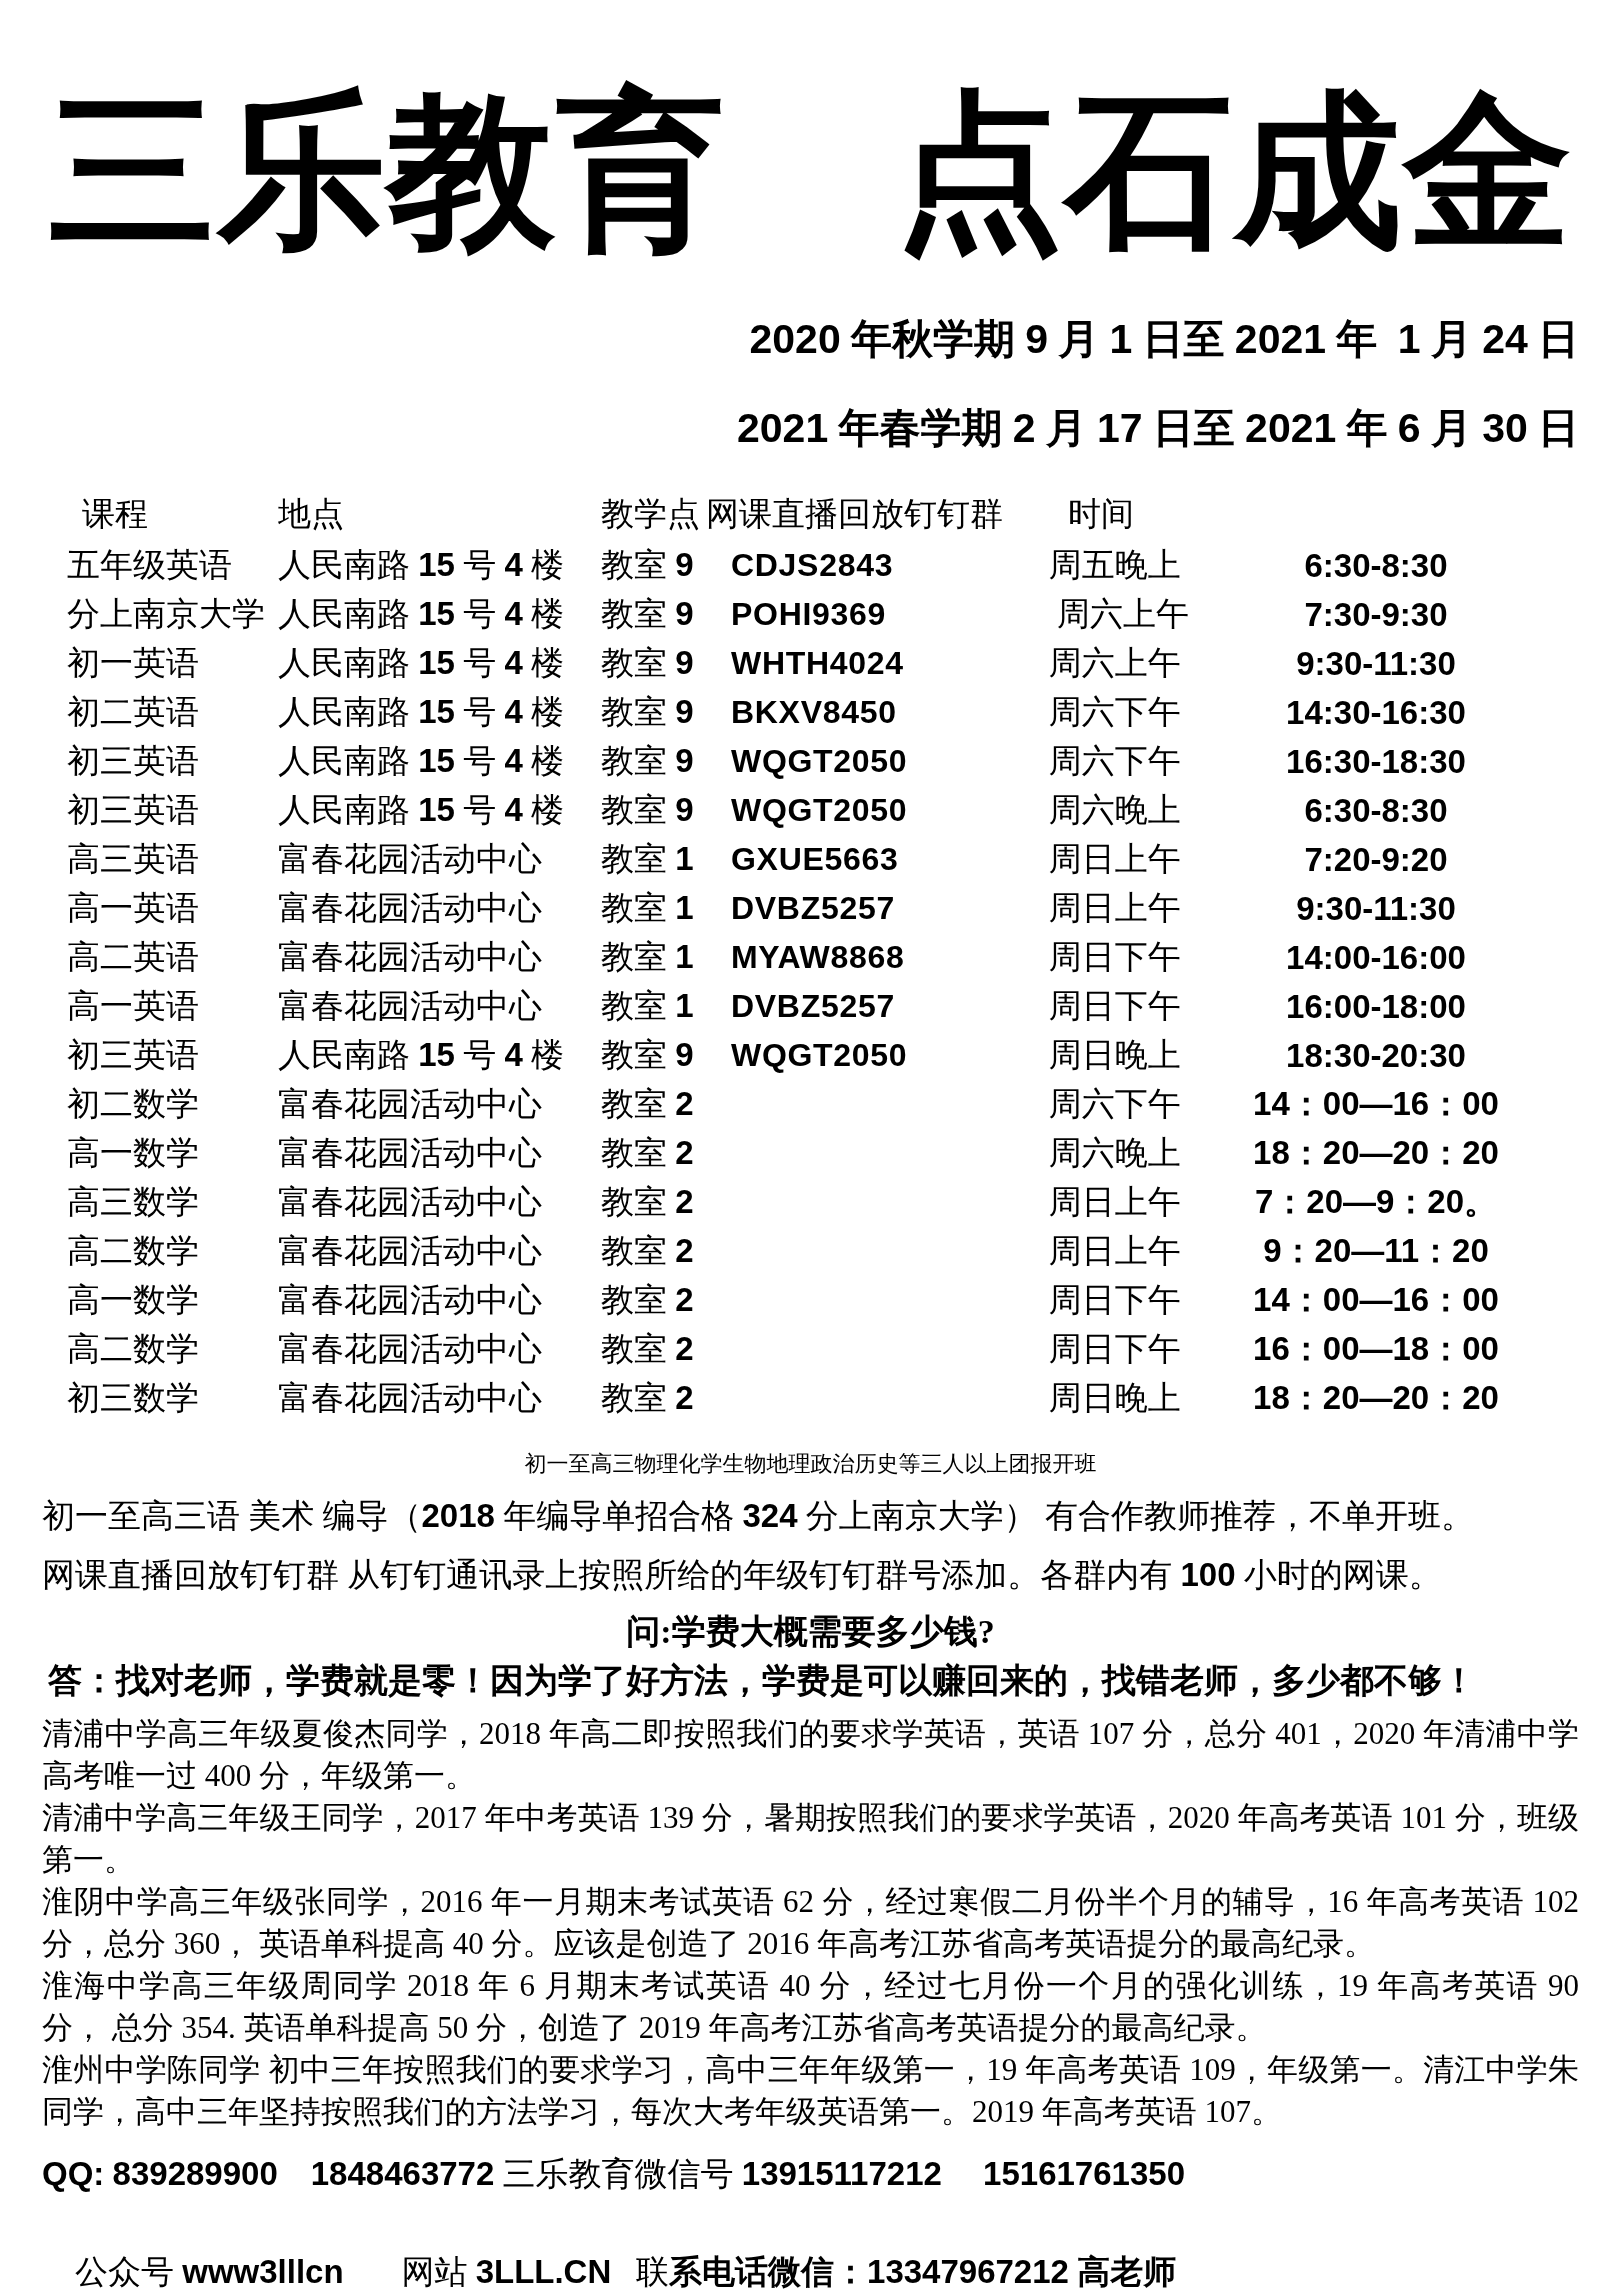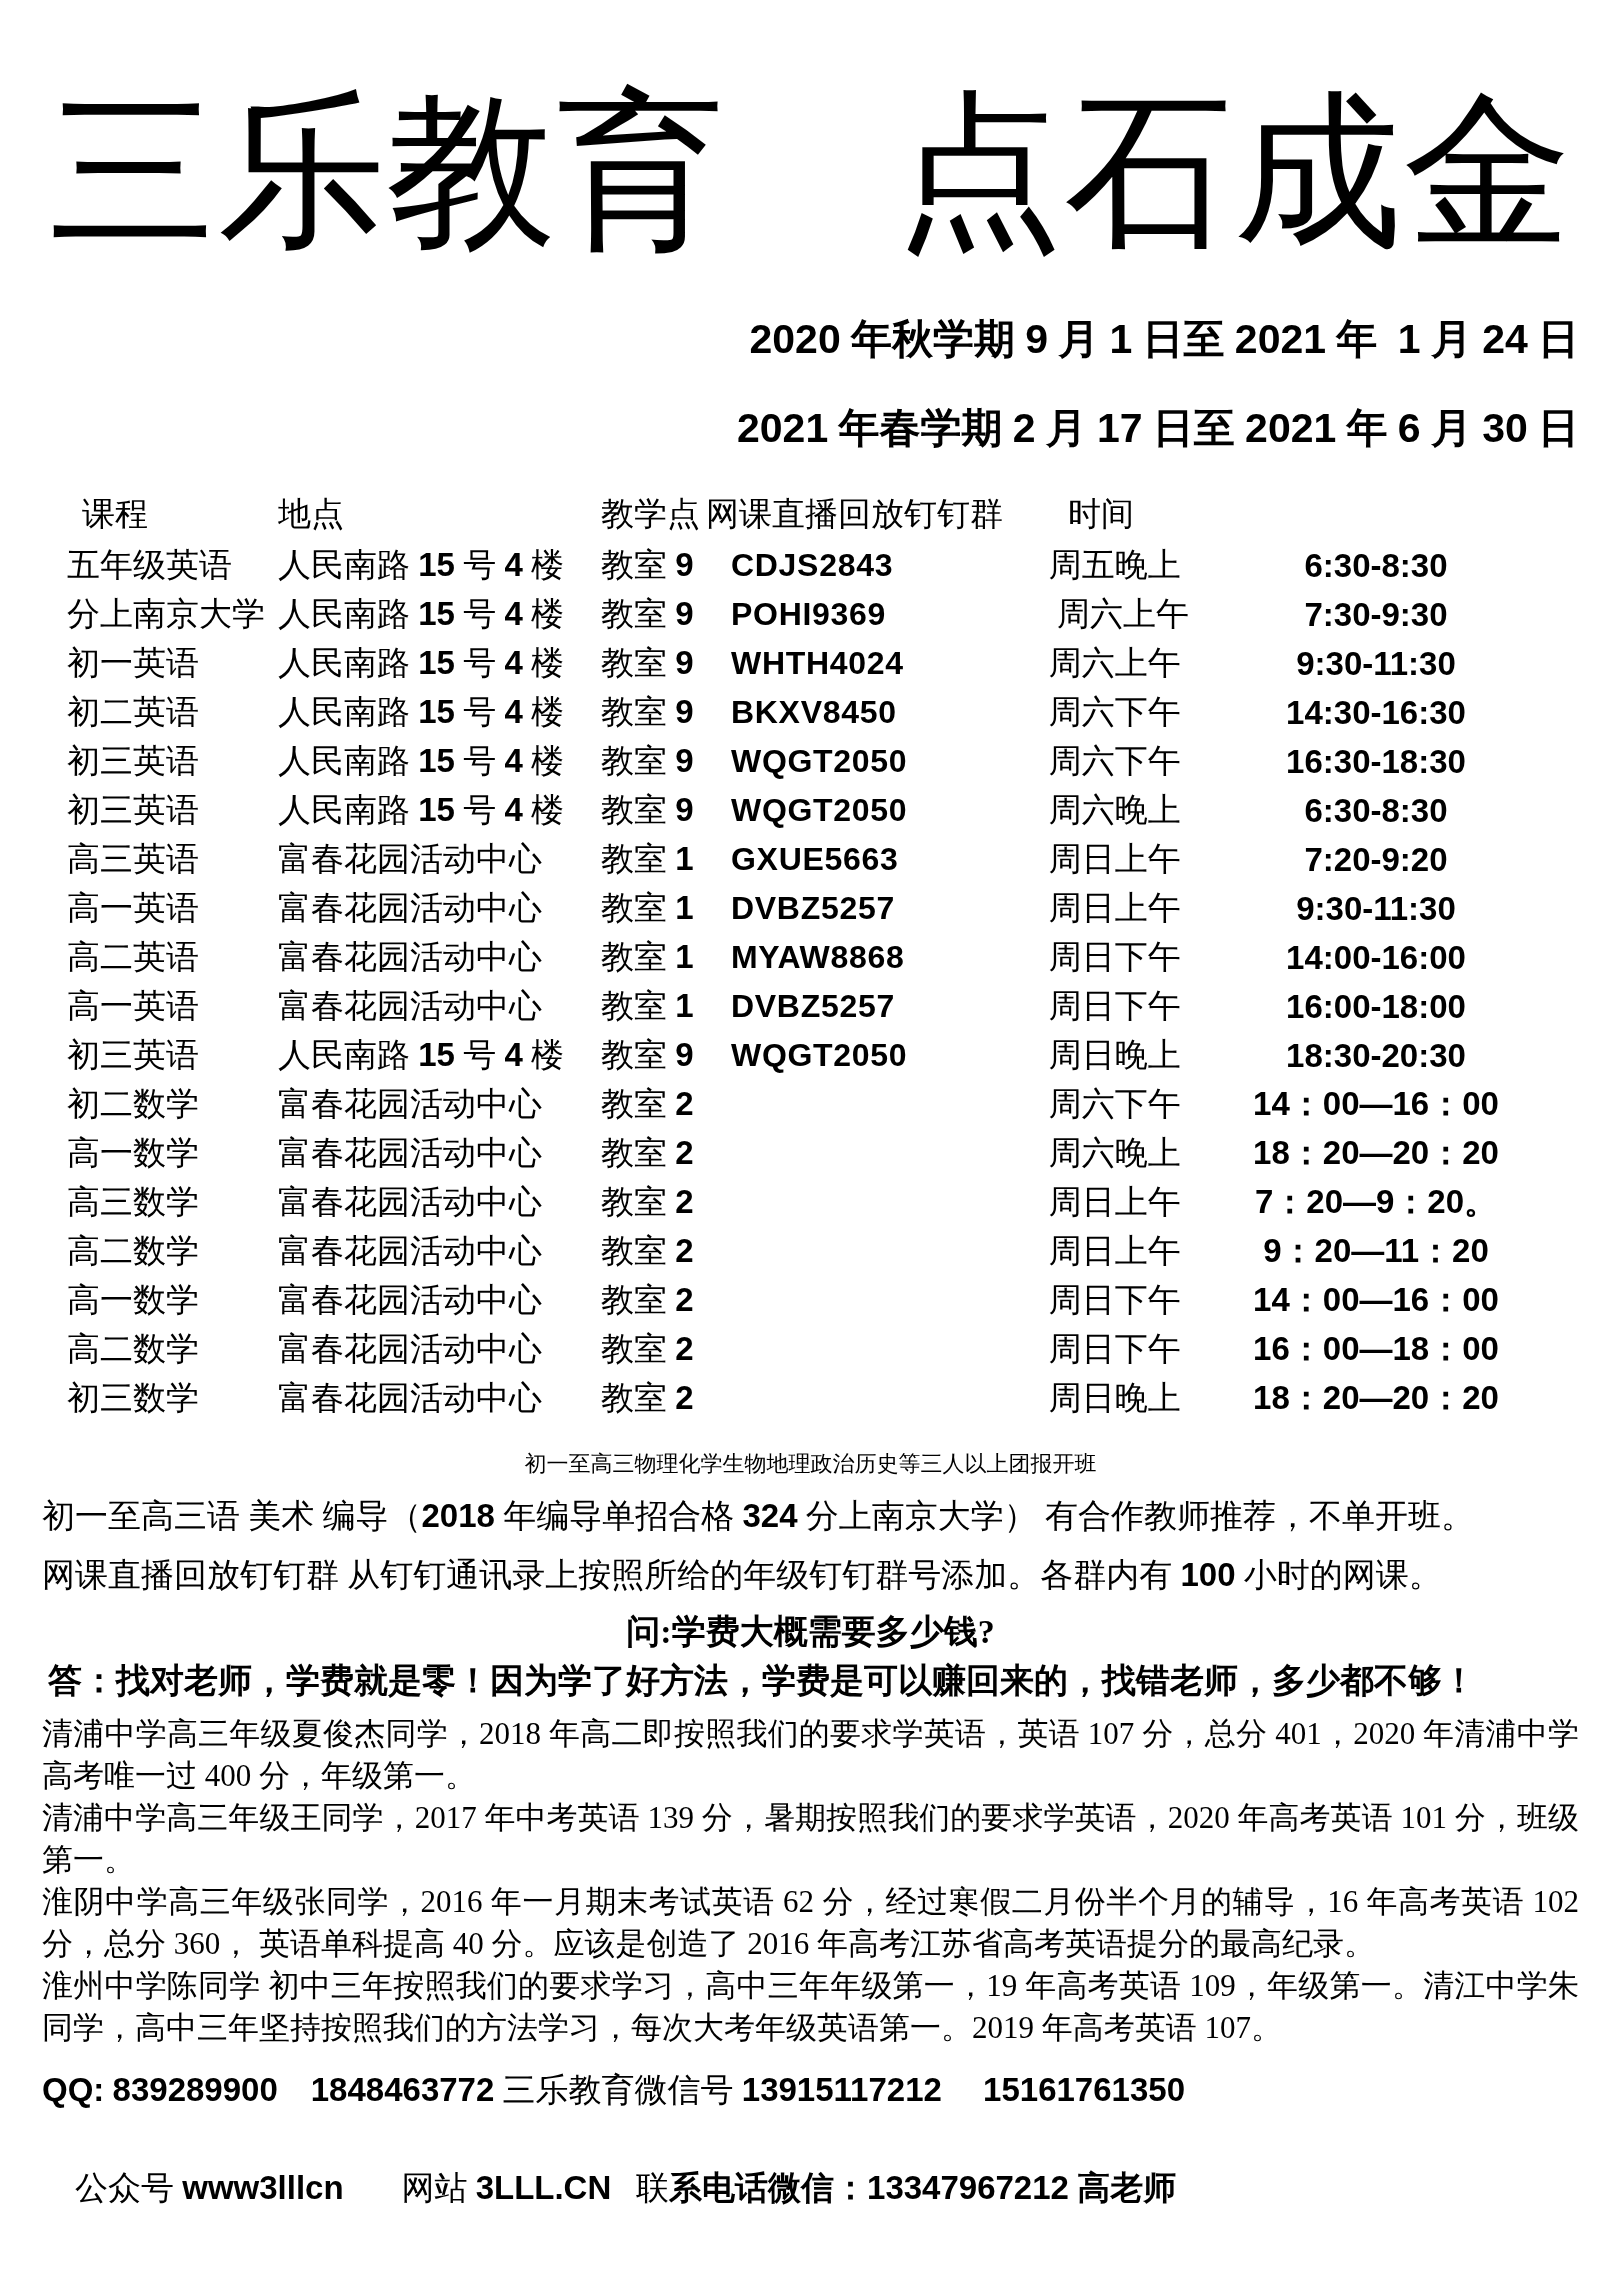--- a/index.html
+++ b/index.html
@@ -13,21 +13,21 @@
   .page{padding:0 42px;}
 
   
   .title{
     margin-top:67px;
     text-align:center;
     font-size:168px;
     line-height:1.26;
     white-space:nowrap;
     letter-spacing:1.4px;
-    font-weight:normal;
+    font-weight:bold;
   }
 
   
   .sem{
     text-align:right;
     font-weight:700;
     font-size:41px;
     line-height:1.25;
     margin-top:35px;
     white-space:pre;
@@ -277,20 +277,21 @@
   <div class="a">答：找对老师，学费就是零！因为学了好方法，学费是可以赚回来的，找错老师，多少都不够！</div>
 
   <div class="testimonials">
 
       <p class="t">清浦中学高三年级夏俊杰同学，2018 年高二即按照我们的要求学英语，英语 107 分，总分 401，2020 年清浦中学高考唯一过 400 分，年级第一。</p>
 
       <p class="t">清浦中学高三年级王同学，2017 年中考英语 139 分，暑期按照我们的要求学英语，2020 年高考英语 101 分，班级第一。</p>
 
       <p class="t">淮阴中学高三年级张同学，2016 年一月期末考试英语 62 分，经过寒假二月份半个月的辅导，16 年高考英语 102 分，总分 360， 英语单科提高 40 分。应该是创造了 2016 年高考江苏省高考英语提分的最高纪录。</p>
 
+      <p class="t">淮海中学高三年级周同学 2018 年 6 月期末考试英语 40 分，经过七月份一个月的强化训练，19 年高考英语 90 分， 总分 354. 英语单科提高 50 分，创造了 2019 年高考江苏省高考英语提分的最高纪录。</p>
 
       <p class="t">淮州中学陈同学 初中三年按照我们的要求学习，高中三年年级第一，19 年高考英语 109，年级第一。清江中学朱同学，高中三年坚持按照我们的方法学习，每次大考年级英语第一。2019 年高考英语 107。</p>
 
   </div>
 
   <div class="contact1 autonum"><span class="num">QQ:</span> <span class="num">839289900</span>    <span class="num">1848463772</span> 三乐教育微信号 <span class="num">13915117212</span>     <span class="num">15161761350</span></div>
 
   <div class="contact2">
     <span class="autonum">公众号 <span class="num">www3lllcn</span>       网站 <span class="num">3LLL.CN</span>   联</span><span class="bold-part autonum">系电话微信：<span class="num">13347967212</span> 高老师</span>
   </div>

